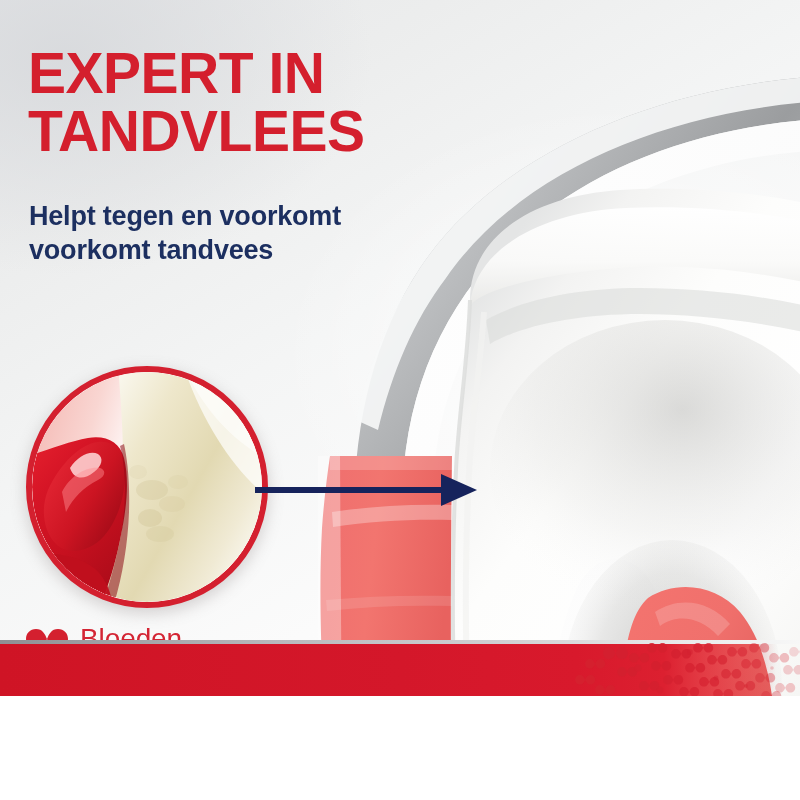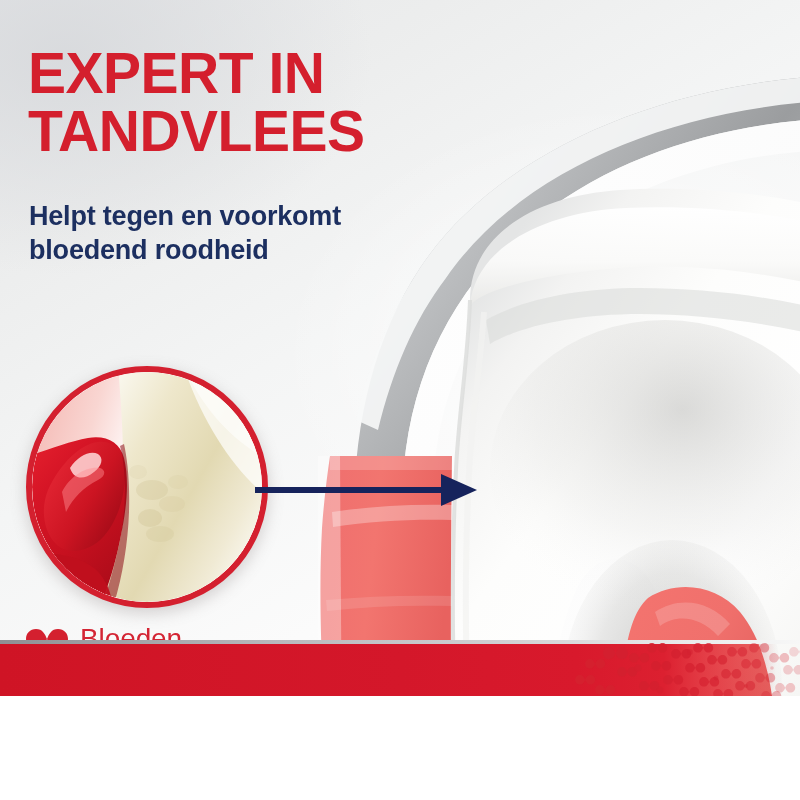--- a/index.html
+++ b/index.html
@@ -299,21 +299,21 @@
         <path d="M 655 612 C 678 596 710 600 730 624 L 718 636 C 700 616 676 614 660 626 Z" fill="#ffffff" opacity="0.18"></path>
 
       </g>
     </svg>
   </div>
 
   <div class="headline">EXPERT IN
 TANDVLEES</div>
 
   <div class="subhead">Helpt tegen en voorkomt
-bloedend roodheid</div>
+voorkomt tandvees</div>
 
   <div class="inset">
     <div class="inset-inner">
       <svg width="230" height="230" viewBox="0 0 230 230" xmlns="http://www.w3.org/2000/svg">
         <defs>
           <linearGradient id="insetBg" x1="0" y1="0" x2="1" y2="0.3">
             <stop offset="0%" stop-color="#f4b3ae"></stop>
             <stop offset="30%" stop-color="#f9d6d2"></stop>
             <stop offset="52%" stop-color="#ffffff"></stop>
             <stop offset="100%" stop-color="#ffffff"></stop>

